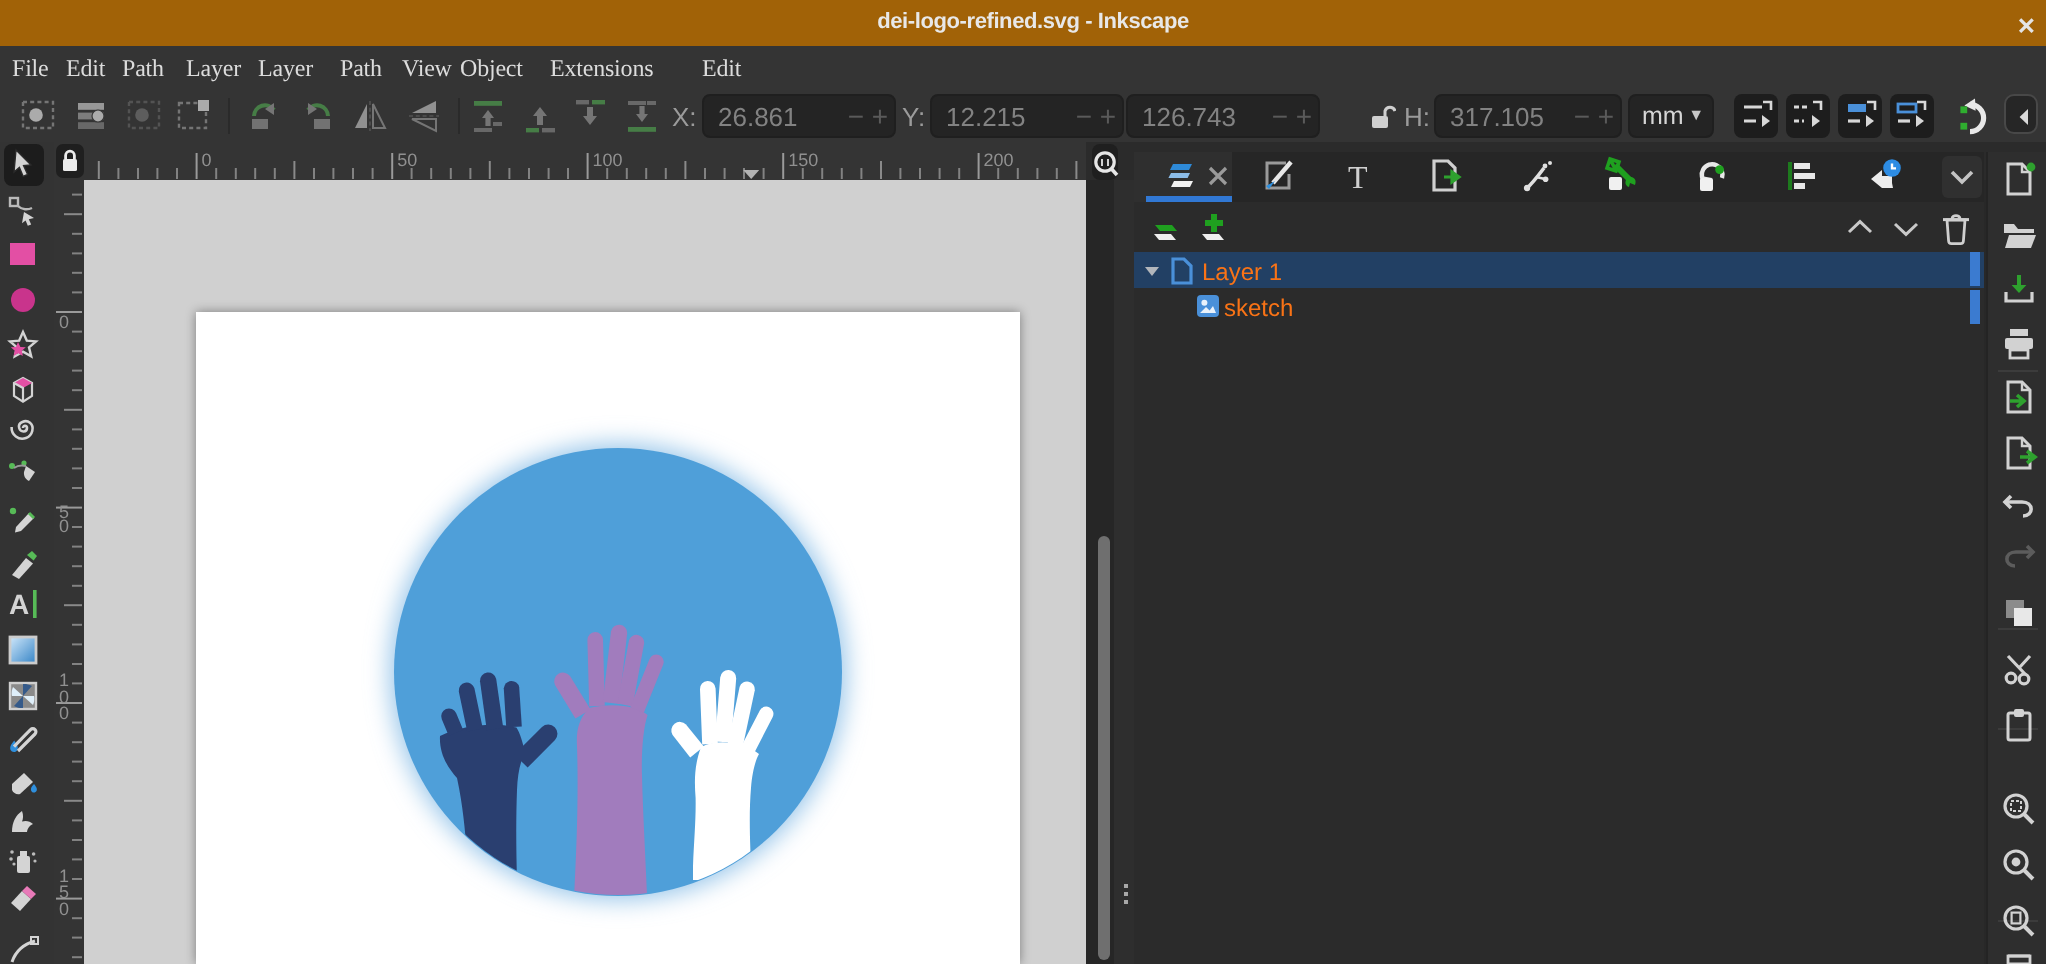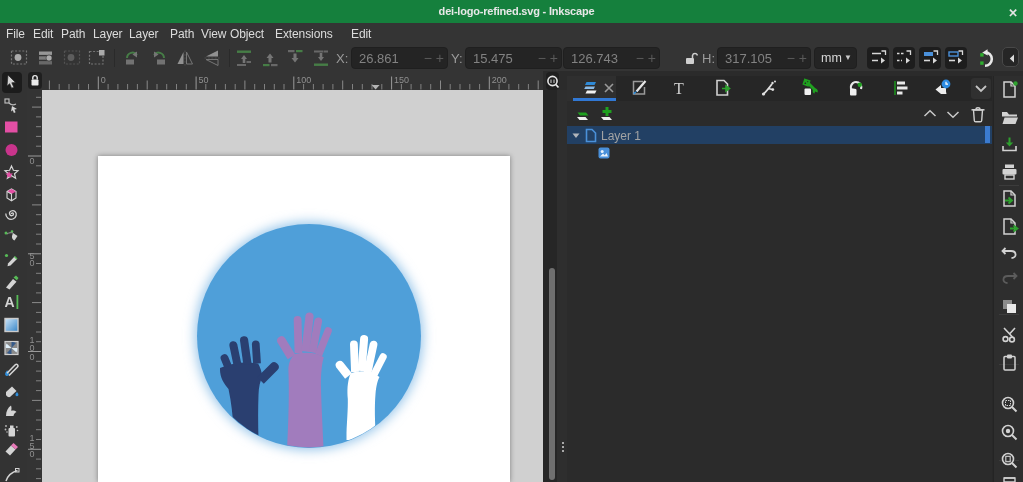--- a/index.html
+++ b/index.html
@@ -1,25 +1,25 @@
 <!DOCTYPE html>
 <html><head>
 <meta charset="utf-8">
 <style>
   html,body{margin:0;padding:0;}
   body{width:1023px;height:482px;overflow:hidden;background:#282828;
        font-family:"Liberation Sans",sans-serif;-webkit-font-smoothing:antialiased;}
   .abs{position:absolute;}
   #win{position:relative;width:1023px;height:482px;}
   
-  #titlebar{left:0;top:0;width:1023px;height:23px;background:#15803d;}
+  #titlebar{left:0;top:0;width:1023px;height:23px;background:#a16207;}
   #title{width:100%;text-align:center;padding-left:5px;top:5px;color:#e8e8e8;font-size:11px;font-weight:bold;letter-spacing:-0.2px;}
   #closex{right:5px;top:6px;color:#e4e4e4;font-size:11.5px;font-weight:bold;}
   
-  #menubar{left:0;top:23px;width:1023px;height:22px;background:#343434;color:#dcdcdc;font-size:12px;letter-spacing:-0.1px;}
+  #menubar{left:0;top:23px;width:1023px;height:22px;background:#343434;color:#dcdcdc;font-size:12px;letter-spacing:-0.1px;font-family:Liberation Serif, serif;}
   #menubar span{position:absolute;top:4px;}
   
   #toolbar{left:0;top:45px;width:1023px;height:26px;background:#343434;}
   .entry{position:absolute;top:2px;height:20px;background:#242424;border:1px solid #1f1f1f;border-radius:4px;color:#828282;font-size:13px;}
   .entry .val{position:absolute;left:7px;top:3px;}
   .entry .mm{position:absolute;right:15px;top:2px;color:#5a5a5a;font-size:14px;}
   .entry .pp{position:absolute;right:3px;top:2px;color:#5a5a5a;font-size:14px;}
   .tlabel{position:absolute;top:6px;color:#9b9b9b;font-size:13px;}
   .tsep{position:absolute;top:4px;width:1px;height:18px;background:#2a2a2a;}
   
@@ -32,21 +32,21 @@
   #vthumb{left:549px;top:268px;width:6px;height:212px;background:#6f6f6f;border-radius:3px;}
   #splitter{left:557px;top:76px;width:10px;height:406px;background:#2e2e2e;}
   
   #dock{left:567px;top:76px;width:425px;height:406px;background:#2b2b2b;}
   #tabbar{position:absolute;left:0;top:0;width:425px;height:25px;background:#262626;}
   #activetab{position:absolute;left:0;top:0;width:49px;height:25px;background:#2f2f2f;}
   #tabline{position:absolute;left:6px;top:22px;width:43px;height:3px;background:#3178d4;}
   #row-l1{position:absolute;left:0;top:50px;width:425px;height:18px;background:#224064;}
   #row-sk{position:absolute;left:0;top:68px;width:425px;height:18px;background:#2b2b2b;}
   .tagbar{position:absolute;left:418px;width:5px;height:17px;background:#3b7bd0;}
-  .trtext{position:absolute;top:2.5px;color:#a3a3a3;font-size:12px;}
+  .trtext{position:absolute;top:2.5px;color:#f97316;font-size:12px;}
   
   #cmdbar{left:993px;top:76px;width:30px;height:406px;background:#2e2e2e;border-left:1px solid #242424;}
 </style>
 </head>
 <body>
 <div id="win">
   <div class="abs" id="titlebar">
     <div class="abs" id="title">dei-logo-refined.svg - Inkscape</div>
     <div class="abs" id="closex">✕</div>
   </div>
@@ -170,21 +170,21 @@
 <div class="tsep" style="left:114px"></div>
     <div class="tsep" style="left:229px"></div>
     <span class="tlabel" style="left:336px">X:</span>
     <div class="entry" style="left:351px;width:95px">
         <span class="val">26.861</span>
         <span class="mm">−</span>
         <span class="pp">+</span>
       </div>
     <span class="tlabel" style="left:451px">Y:</span>
     <div class="entry" style="left:465px;width:95px">
-        <span class="val">15.475</span>
+        <span class="val">12.215</span>
         <span class="mm">−</span>
         <span class="pp">+</span>
       </div>
     <span class="tlabel" style="left:565px">W:</span>
     <div class="entry" style="left:563px;width:95px">
         <span class="val">126.743</span>
         <span class="mm">−</span>
         <span class="pp">+</span>
       </div>
     <span class="tlabel" style="left:702px">H:</span>
@@ -554,20 +554,24 @@
 <svg style="position:absolute;left:31px;top:70.5px;z-index:6" width="12" height="12">
         <rect x="0.5" y="0.5" width="11" height="11" rx="2" fill="#4a90d9"></rect>
         <circle cx="4.2" cy="4.4" r="1.5" fill="#eaf2fb"></circle>
         <path d="M 2 9.5 L 5 6.5 L 6.8 8.3 L 8.5 6 L 10 9.5 Z" fill="#eaf2fb"></path>
       </svg>
 
     <div id="row-l1">
         <span class="trtext" style="left:34px">Layer 1</span>
         <div class="tagbar" style="top:0px"></div>
       </div>
+    <div id="row-sk">
+        <span class="trtext" style="left:45px">sketch</span>
+        <div class="tagbar" style="top:1px"></div>
+      </div>
   </div>
   <div class="abs" id="cmdbar">
 <svg style="position:absolute;left:5.5px;top:3.5px" width="19" height="19" viewBox="0 0 19 19">
         <path d="M 4 2 L 11 2 L 15 6 L 15 17 L 4 17 Z" fill="none" stroke="#d2d2d2" stroke-width="1.5"></path>
         <path d="M 11 2 L 11 6 L 15 6" fill="none" stroke="#d2d2d2" stroke-width="1.2"></path>
         <circle cx="15.5" cy="3.5" r="2.2" fill="#2ea12e"></circle>
       </svg>
 <svg style="position:absolute;left:5.5px;top:31.5px" width="19" height="19" viewBox="0 0 19 19">
         <path d="M 2 4 h 5 l 2 2.5 h 8 v 2 h -15 Z" fill="#d2d2d2"></path>
         <path d="M 2.5 16 L 4.5 9.5 L 18 9.5 L 15.5 16 Z" fill="#d2d2d2"></path>

